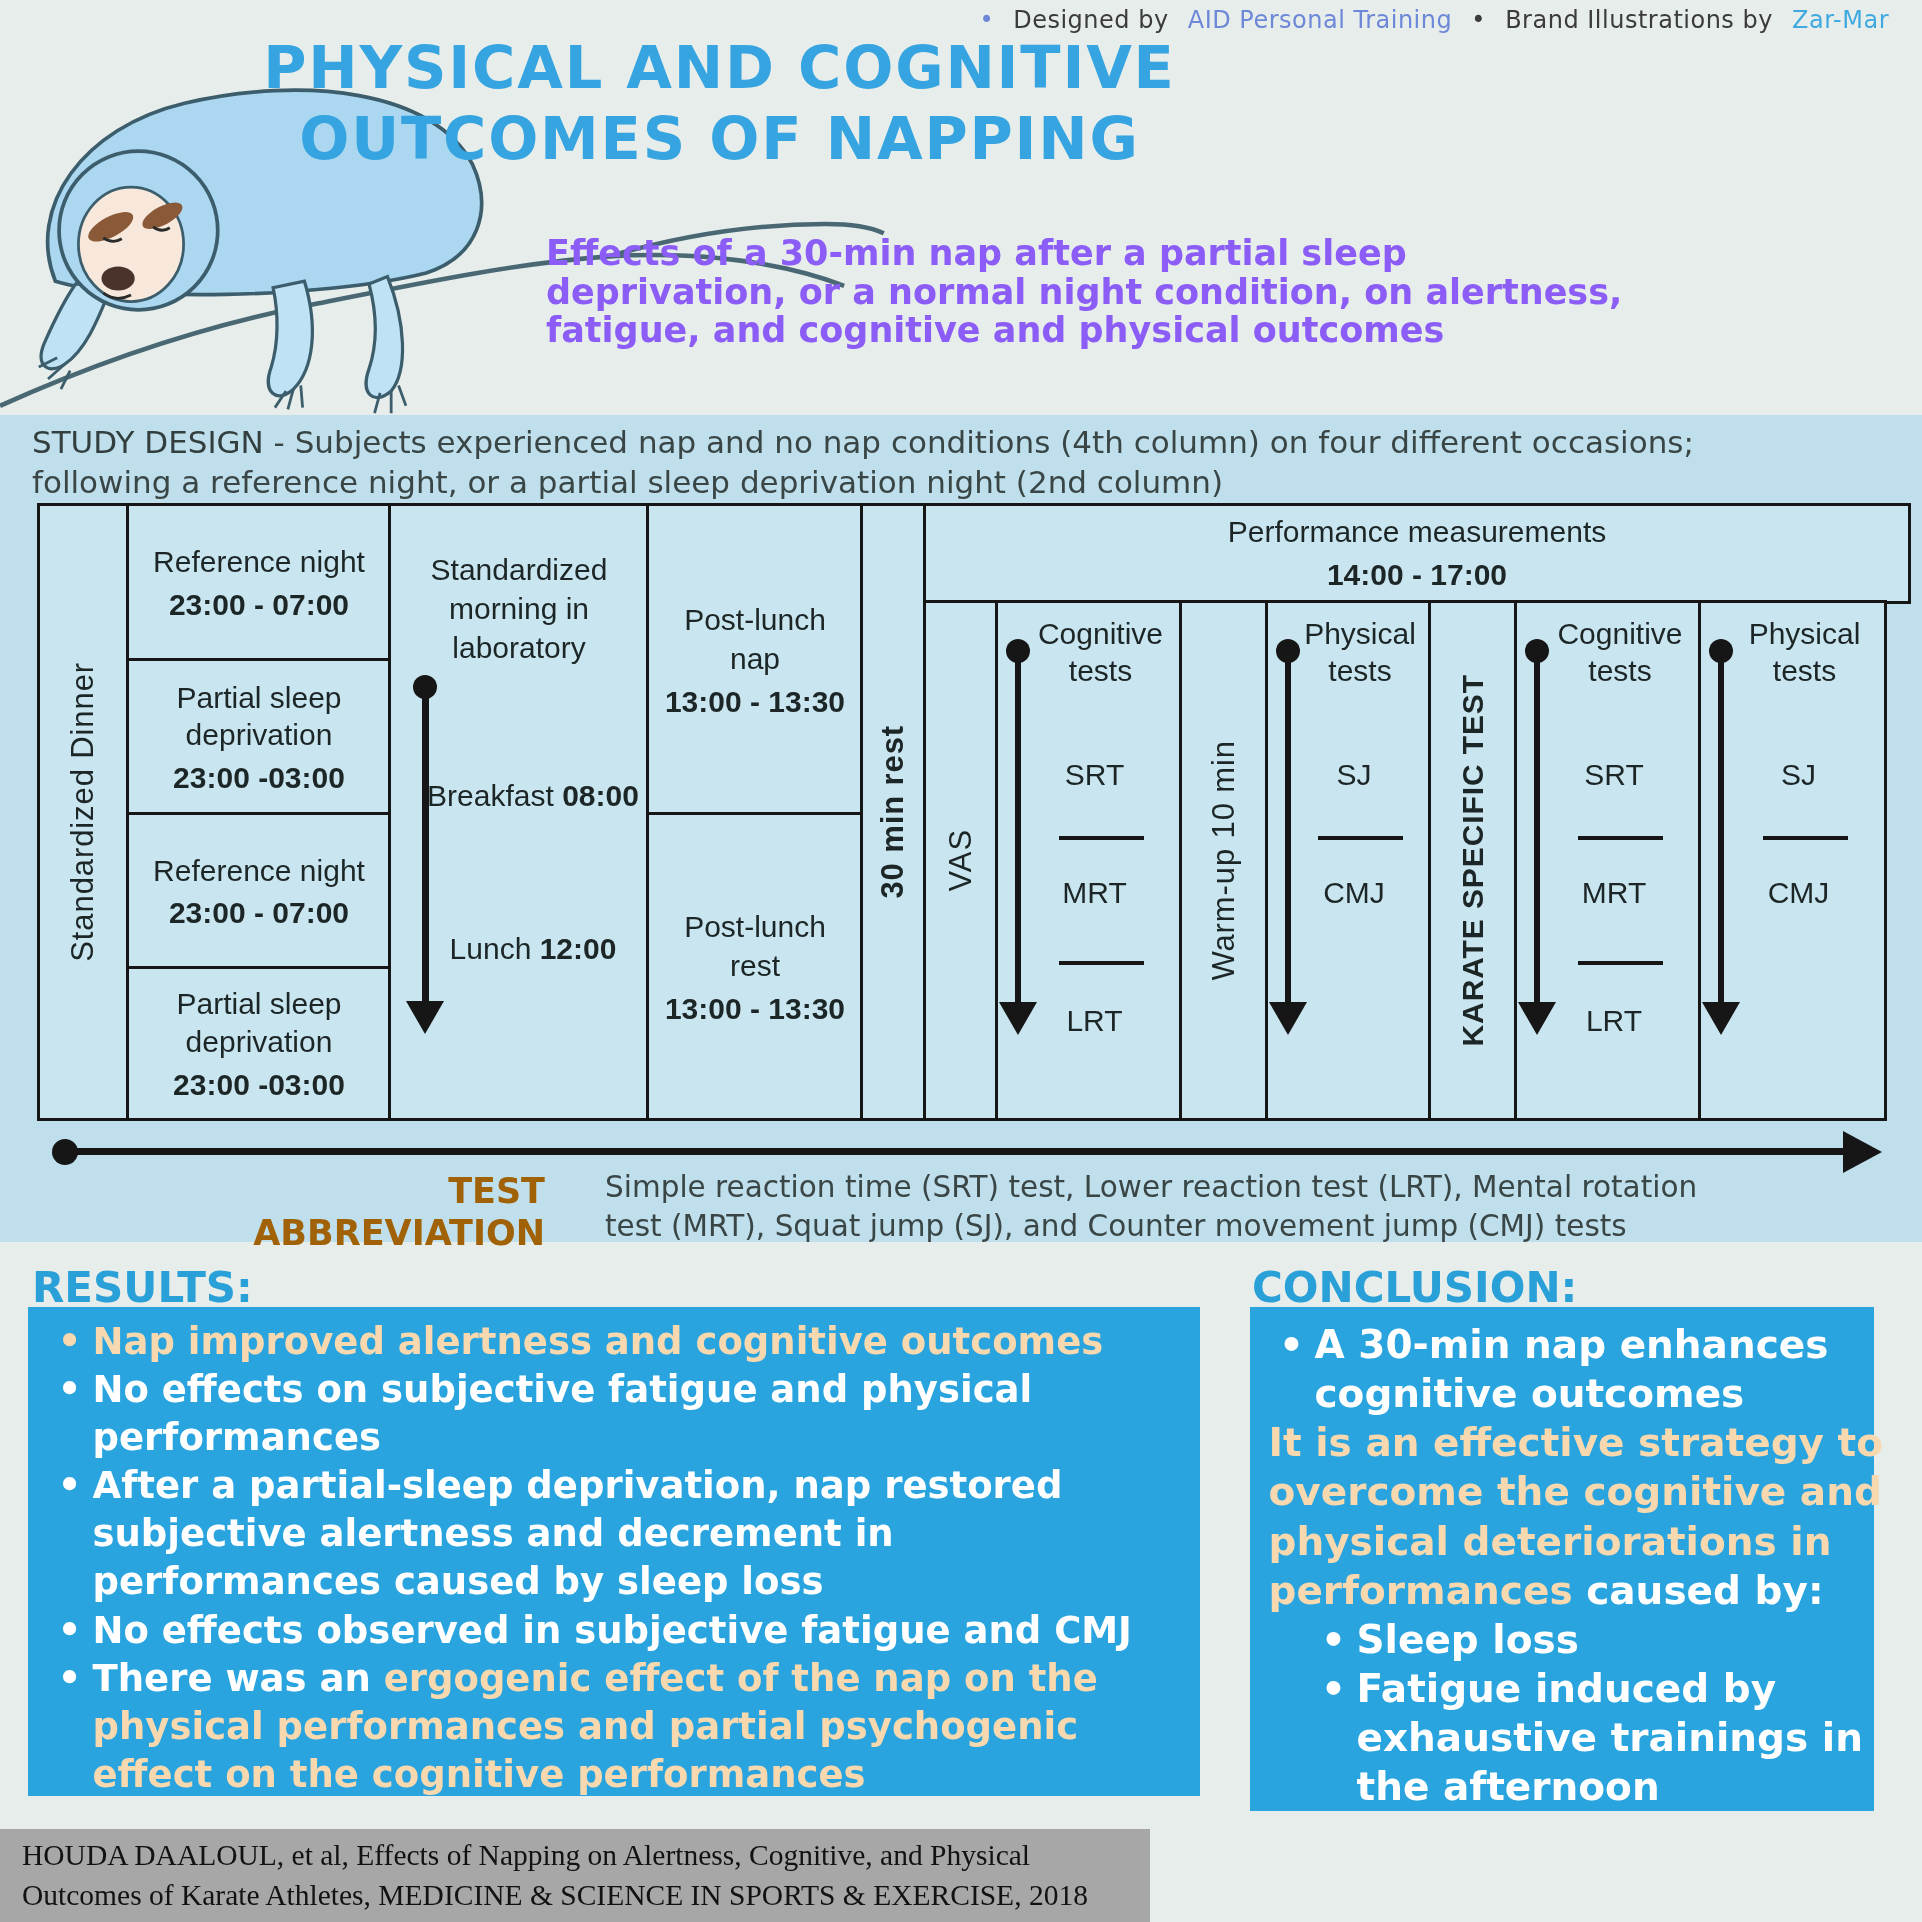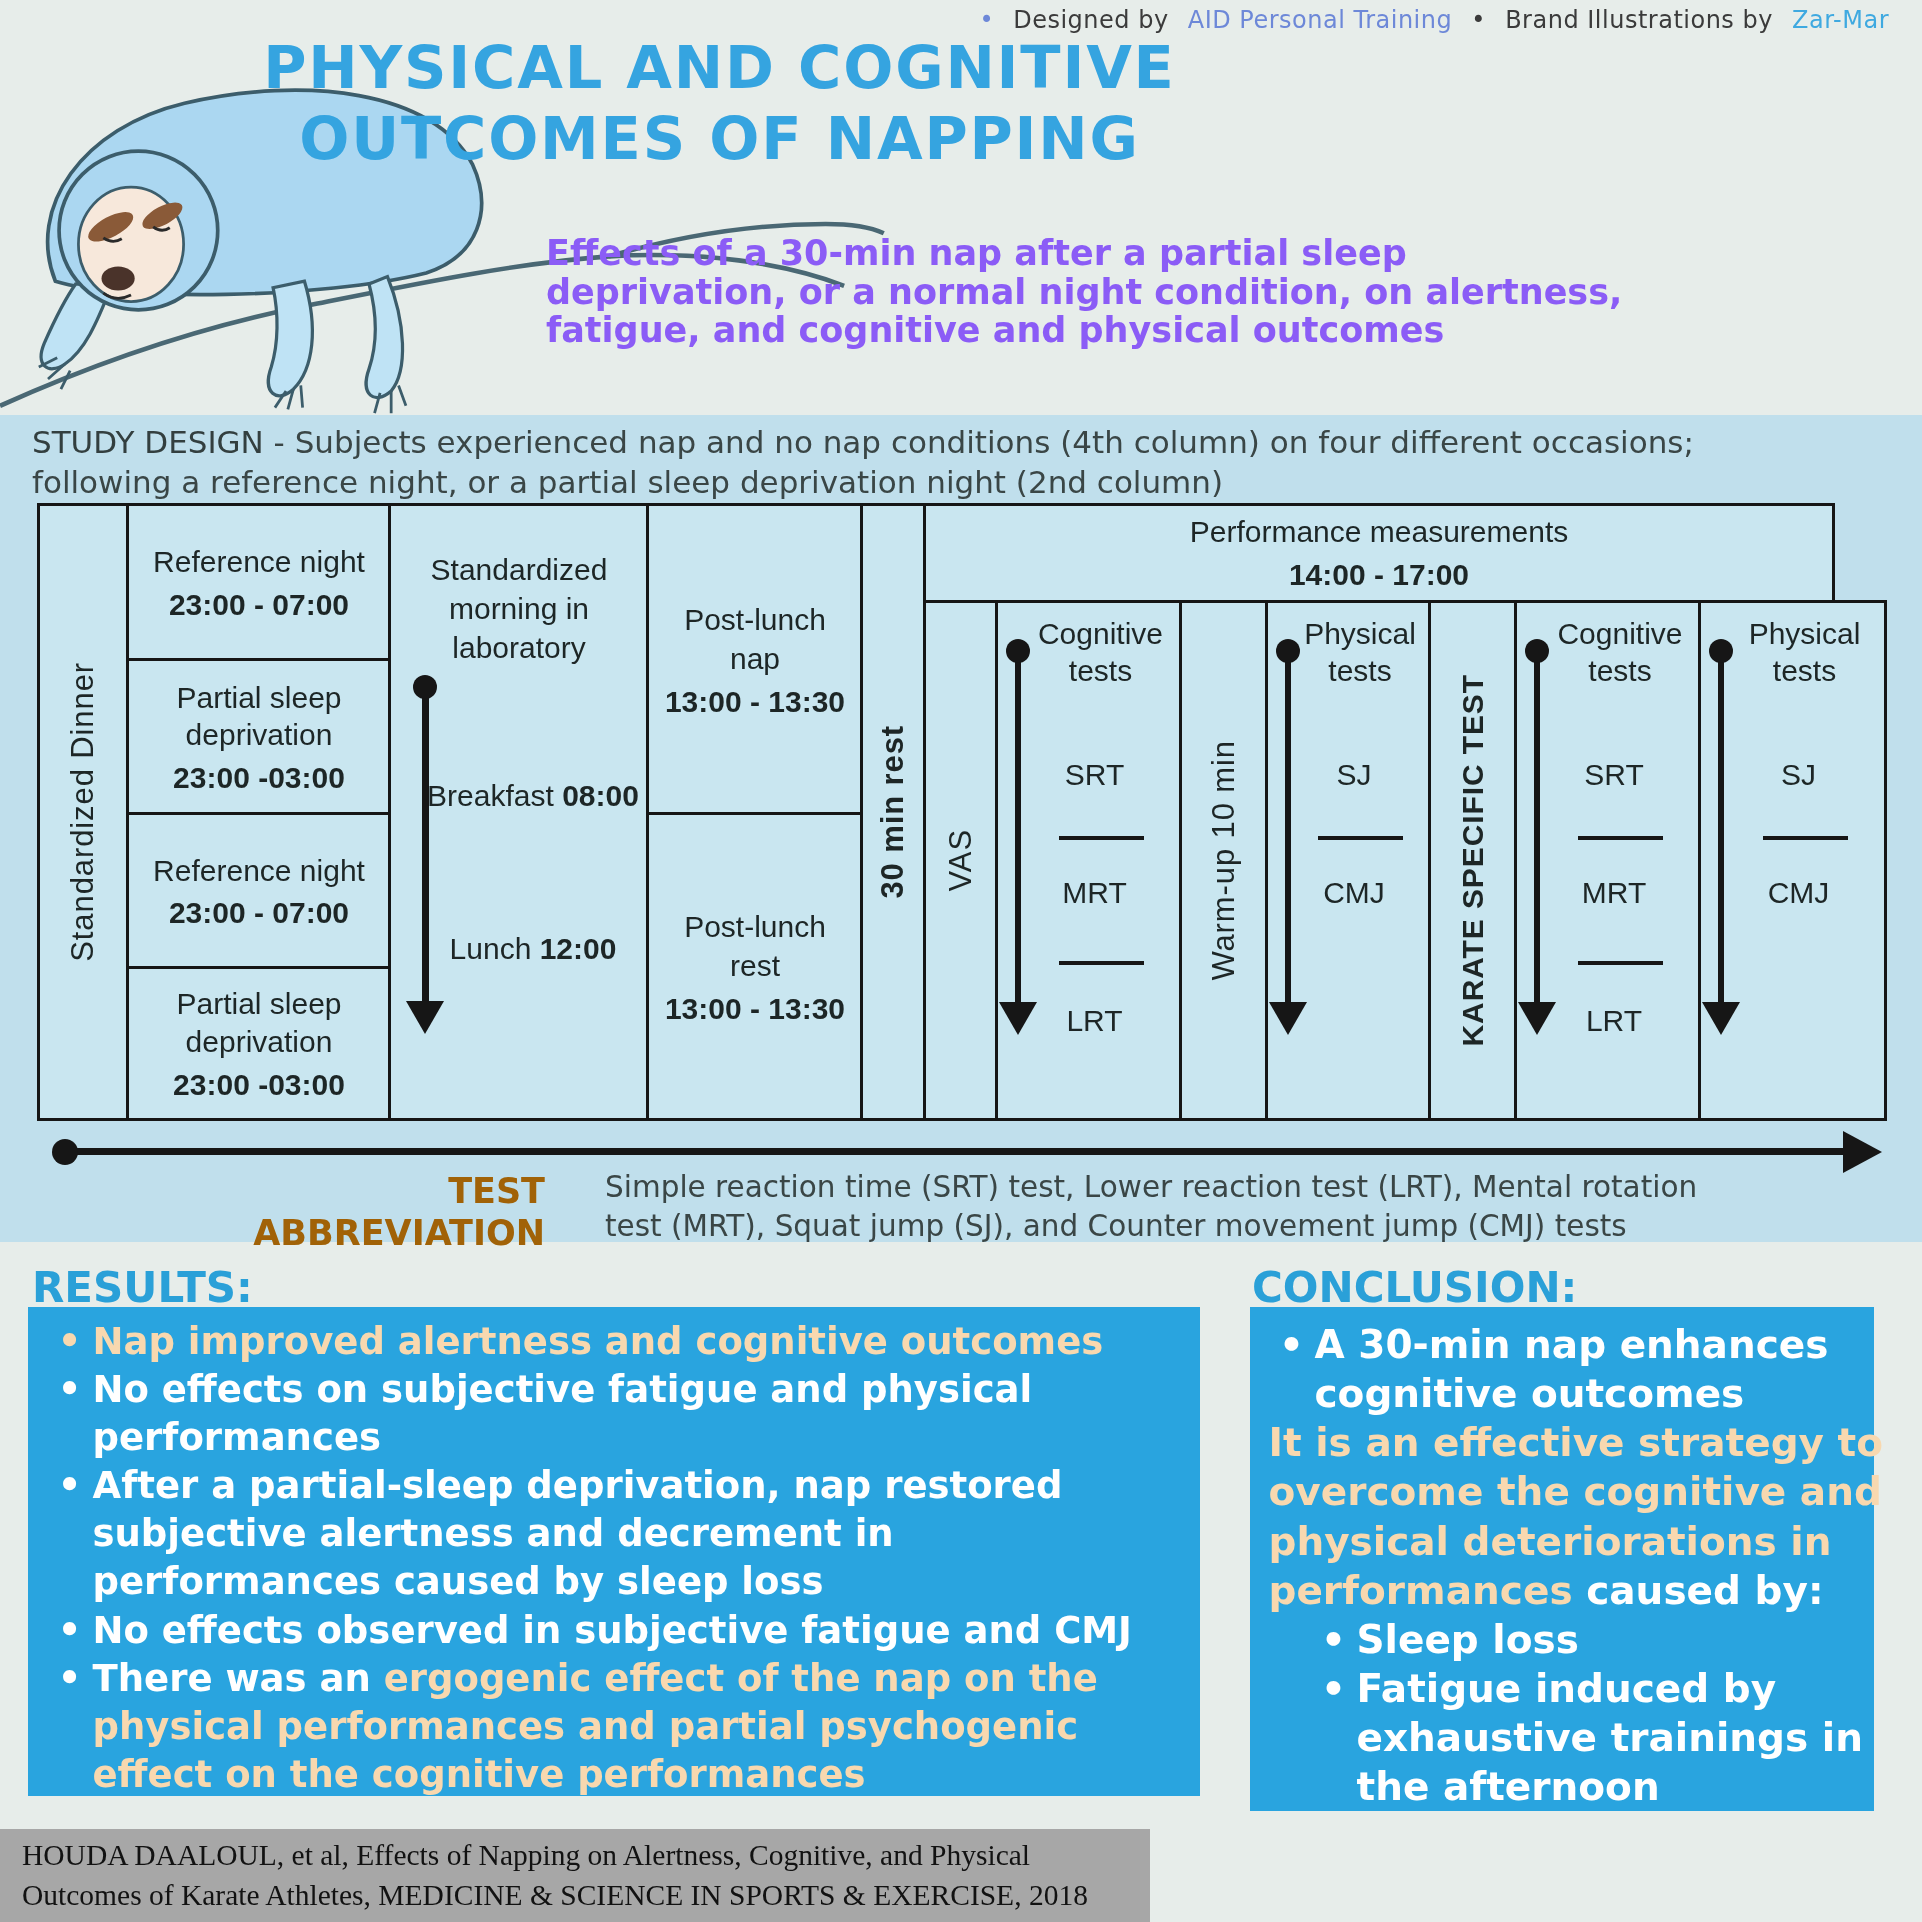--- a/index.html
+++ b/index.html
@@ -169,21 +169,21 @@
   </div>
   <div class="cell" style="left:646px;top:812px;width:218px;height:309px;">
     <div class="plname">Post-lunch rest</div>
     <div class="pltime">13:00 - 13:30</div>
   </div>
 
   <div class="cell" style="left:860px;top:503px;width:66px;height:618px;">
     <span class="vtext vbold">30 min rest</span>
   </div>
 
-  <div class="cell" style="left:923px;top:503px;width:912px;height:101px;">
+  <div class="cell" style="left:923px;top:503px;width:988px;height:101px;">
     <div class="phdr1">Performance measurements</div>
     <div class="phdr2">14:00 - 17:00</div>
   </div>
 
   <div class="cell" style="left:923px;top:600px;width:76px;height:521px;">
     <span class="vtext">VAS</span>
   </div>
 
   <div class="cell freecell" style="left:995px;top:600px;width:187px;height:521px;">
     <div class="colhead">Cognitive tests</div>

